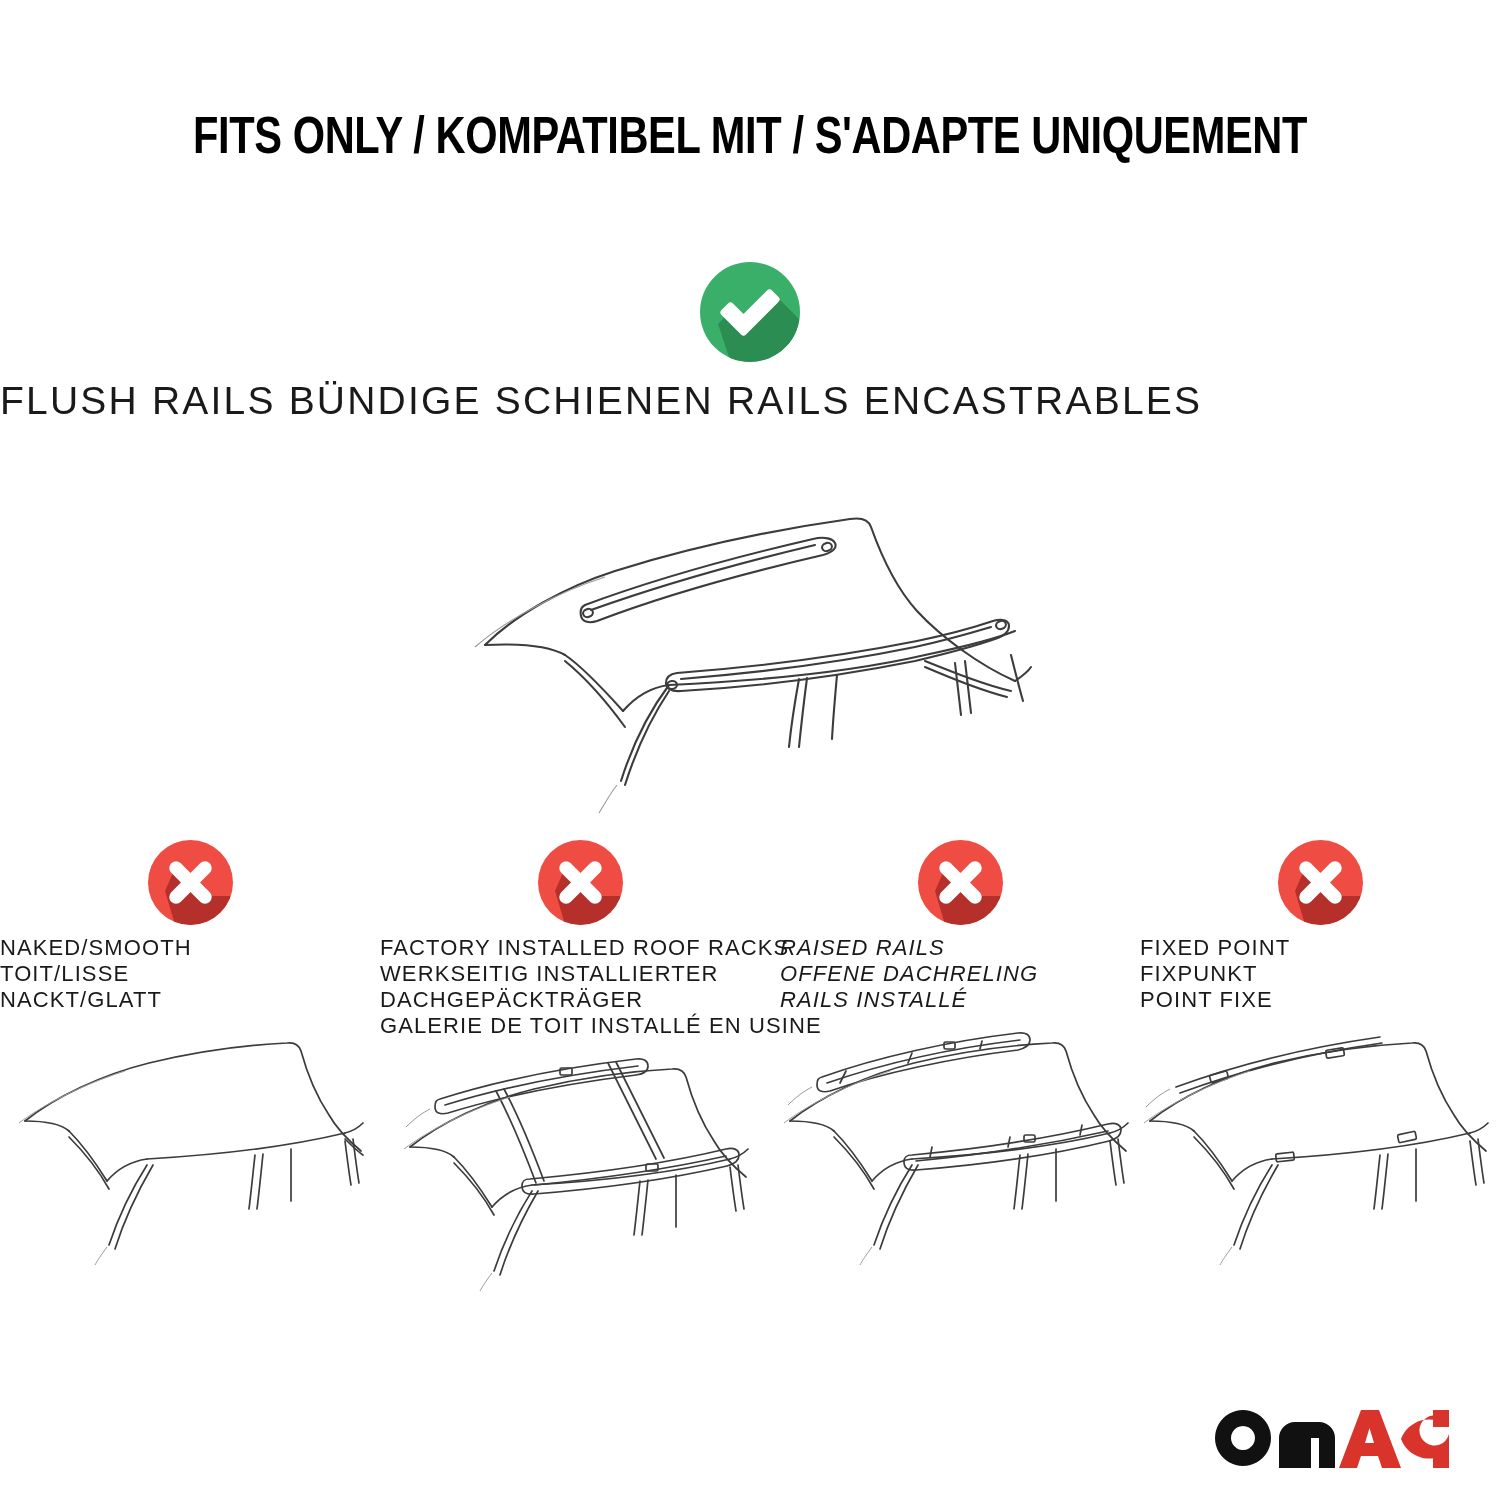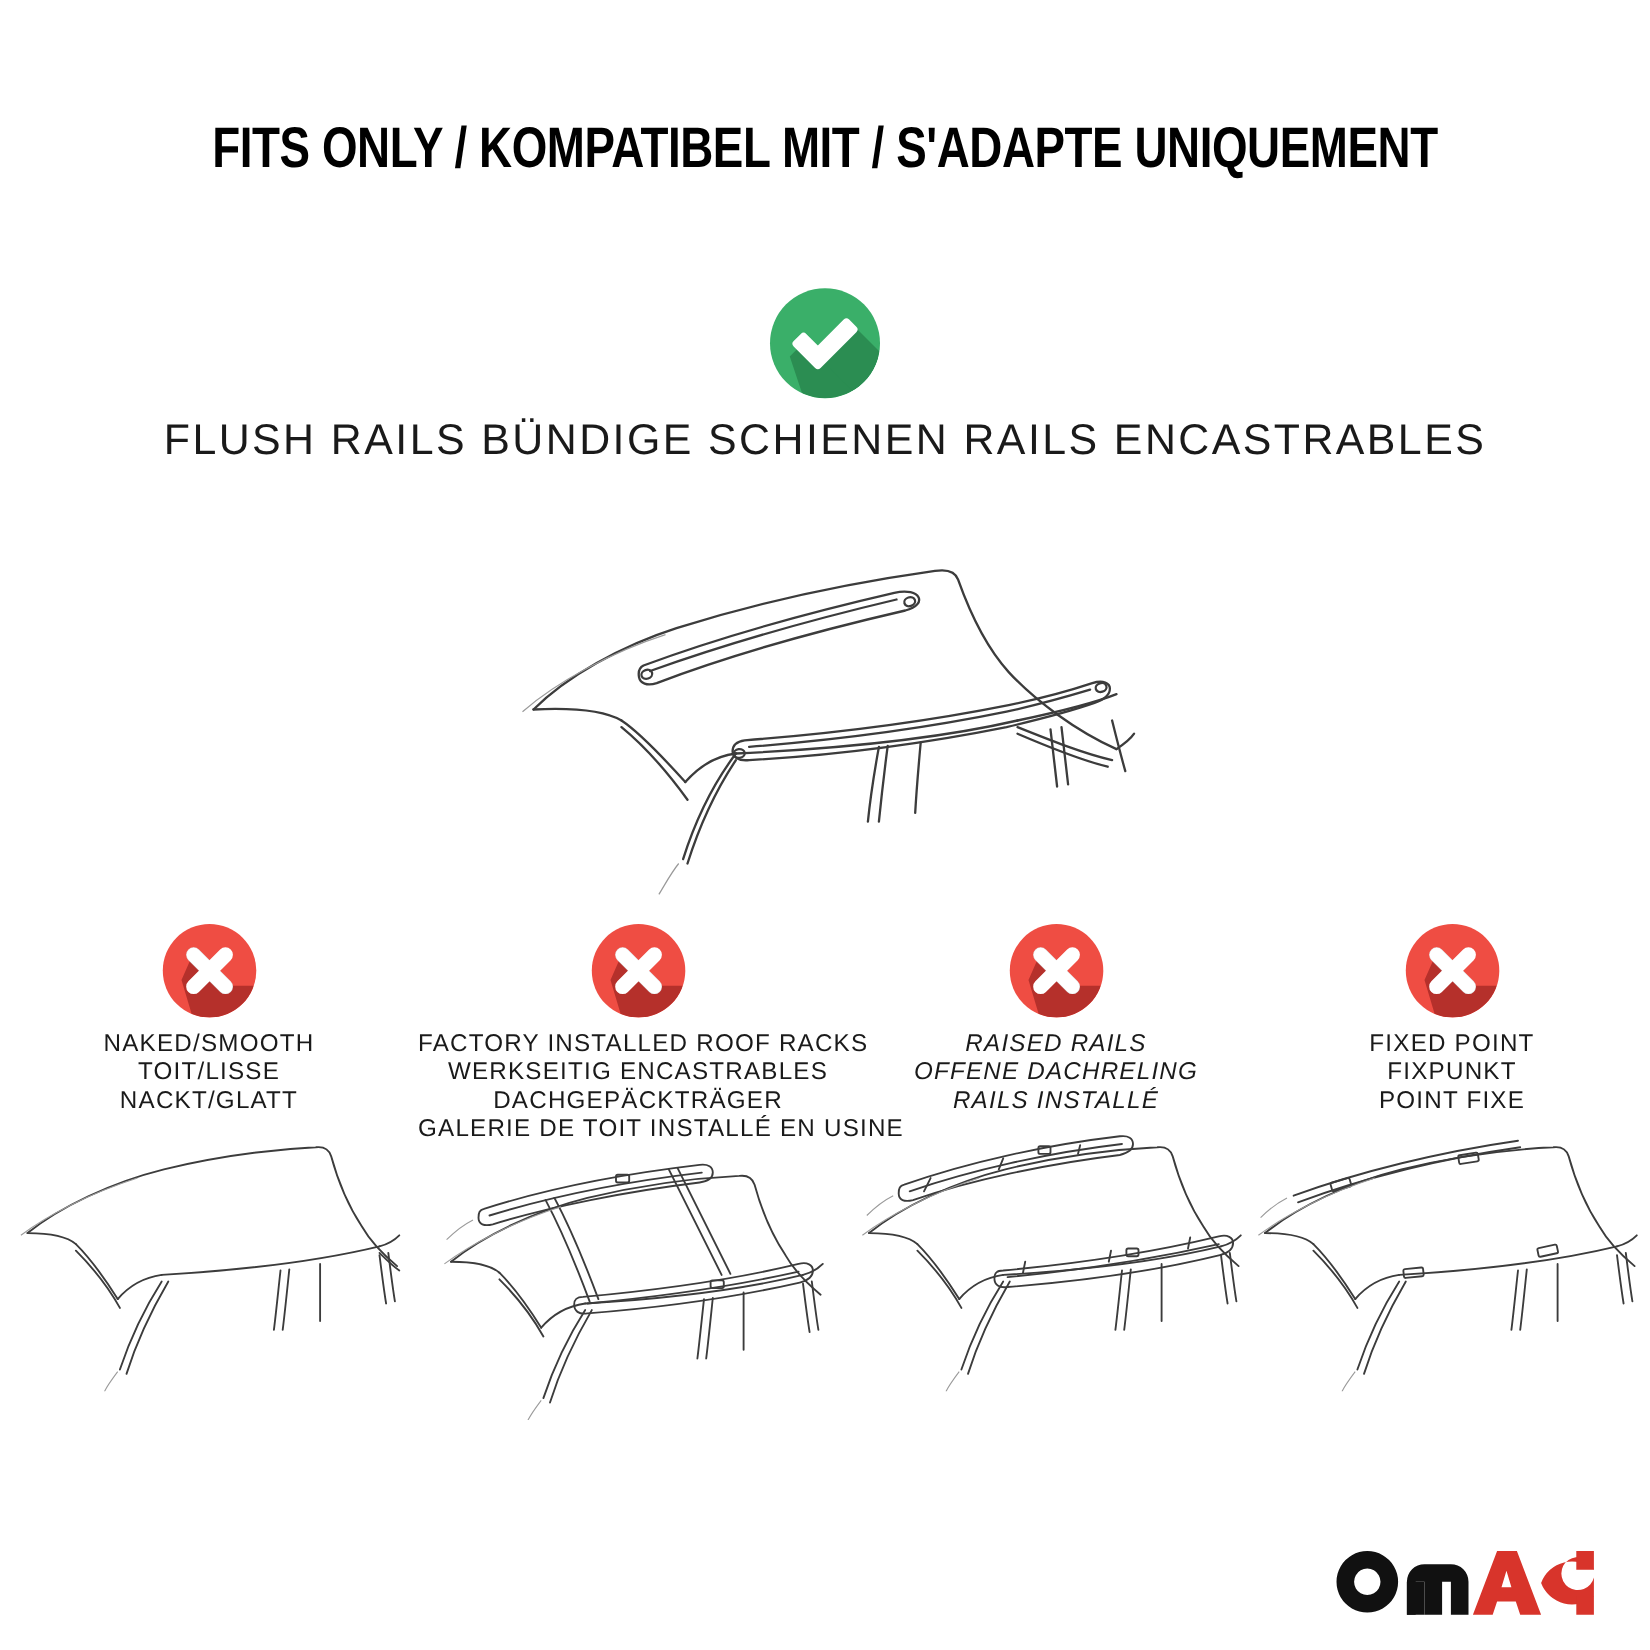--- a/index.html
+++ b/index.html
@@ -26,21 +26,21 @@
     color:#000000;
     transform:scaleX(0.80);
     transform-origin:50% 50%;
     white-space:nowrap;
   }
 
   
   .ok-block{
     position:absolute;
     left:0;right:0;top:262px;
-    text-align:center;
+    text-align:left;
   }
   .badge{
     width:100px;height:100px;
     border-radius:50%;
     position:relative;
     margin:0 auto;
     overflow:hidden;
     display:block;
   }
   .badge.green{background:#3aaf69;}
@@ -74,21 +74,21 @@
     position:absolute;
     left:0;top:840px;
     width:1500px;
     display:flex;
     flex-direction:row;
     align-items:flex-start;
   }
   .cell{
     position:relative;
     box-sizing:border-box;
-    text-align:center;
+    text-align:left;
   }
   .cell-1{width:380px;}
   .cell-2{width:400px;}
   .cell-3{width:360px;font-style:italic;}
   .cell-4{width:360px;}
 
   .cell .badge{width:85px;height:85px;}
   .cell .caption{
     margin-top:10px;
     font-size:22px;
@@ -276,21 +276,21 @@
         <svg class="glyph" viewBox="0 0 100 100">
           <g stroke-linecap="round" stroke-width="16" fill="none">
             <line x1="33" y1="33" x2="67" y2="67" stroke="#e2e4e6"></line>
             <line x1="33" y1="33" x2="67" y2="67" stroke="#ffffff" stroke-width="15"></line>
             <line x1="67" y1="33" x2="33" y2="67" stroke="#ffffff"></line>
           </g>
         </svg>
       </div>
       <div class="caption">
         <span class="ln">FACTORY INSTALLED ROOF RACKS</span>
-        <span class="ln">WERKSEITIG ENCASTRABLES</span>
+        <span class="ln">WERKSEITIG INSTALLIERTER</span>
         <span class="ln">DACHGEPÄCKTRÄGER</span>
         <span class="ln">GALERIE DE TOIT INSTALLÉ EN USINE</span>
       </div>
       <div class="roof-wrap">
         <svg class="roof" viewBox="0 0 360 240">
           <g fill="none" stroke="#3c3c3c" stroke-width="1.7" stroke-linejoin="round" stroke-linecap="round">
 
             <path d="M10 96 C40 72 86 50 134 38 C184 26 232 20 272 18
                      C280 17 284 20 286 26 C292 48 302 72 314 90
                      C322 104 334 116 346 126"></path>

